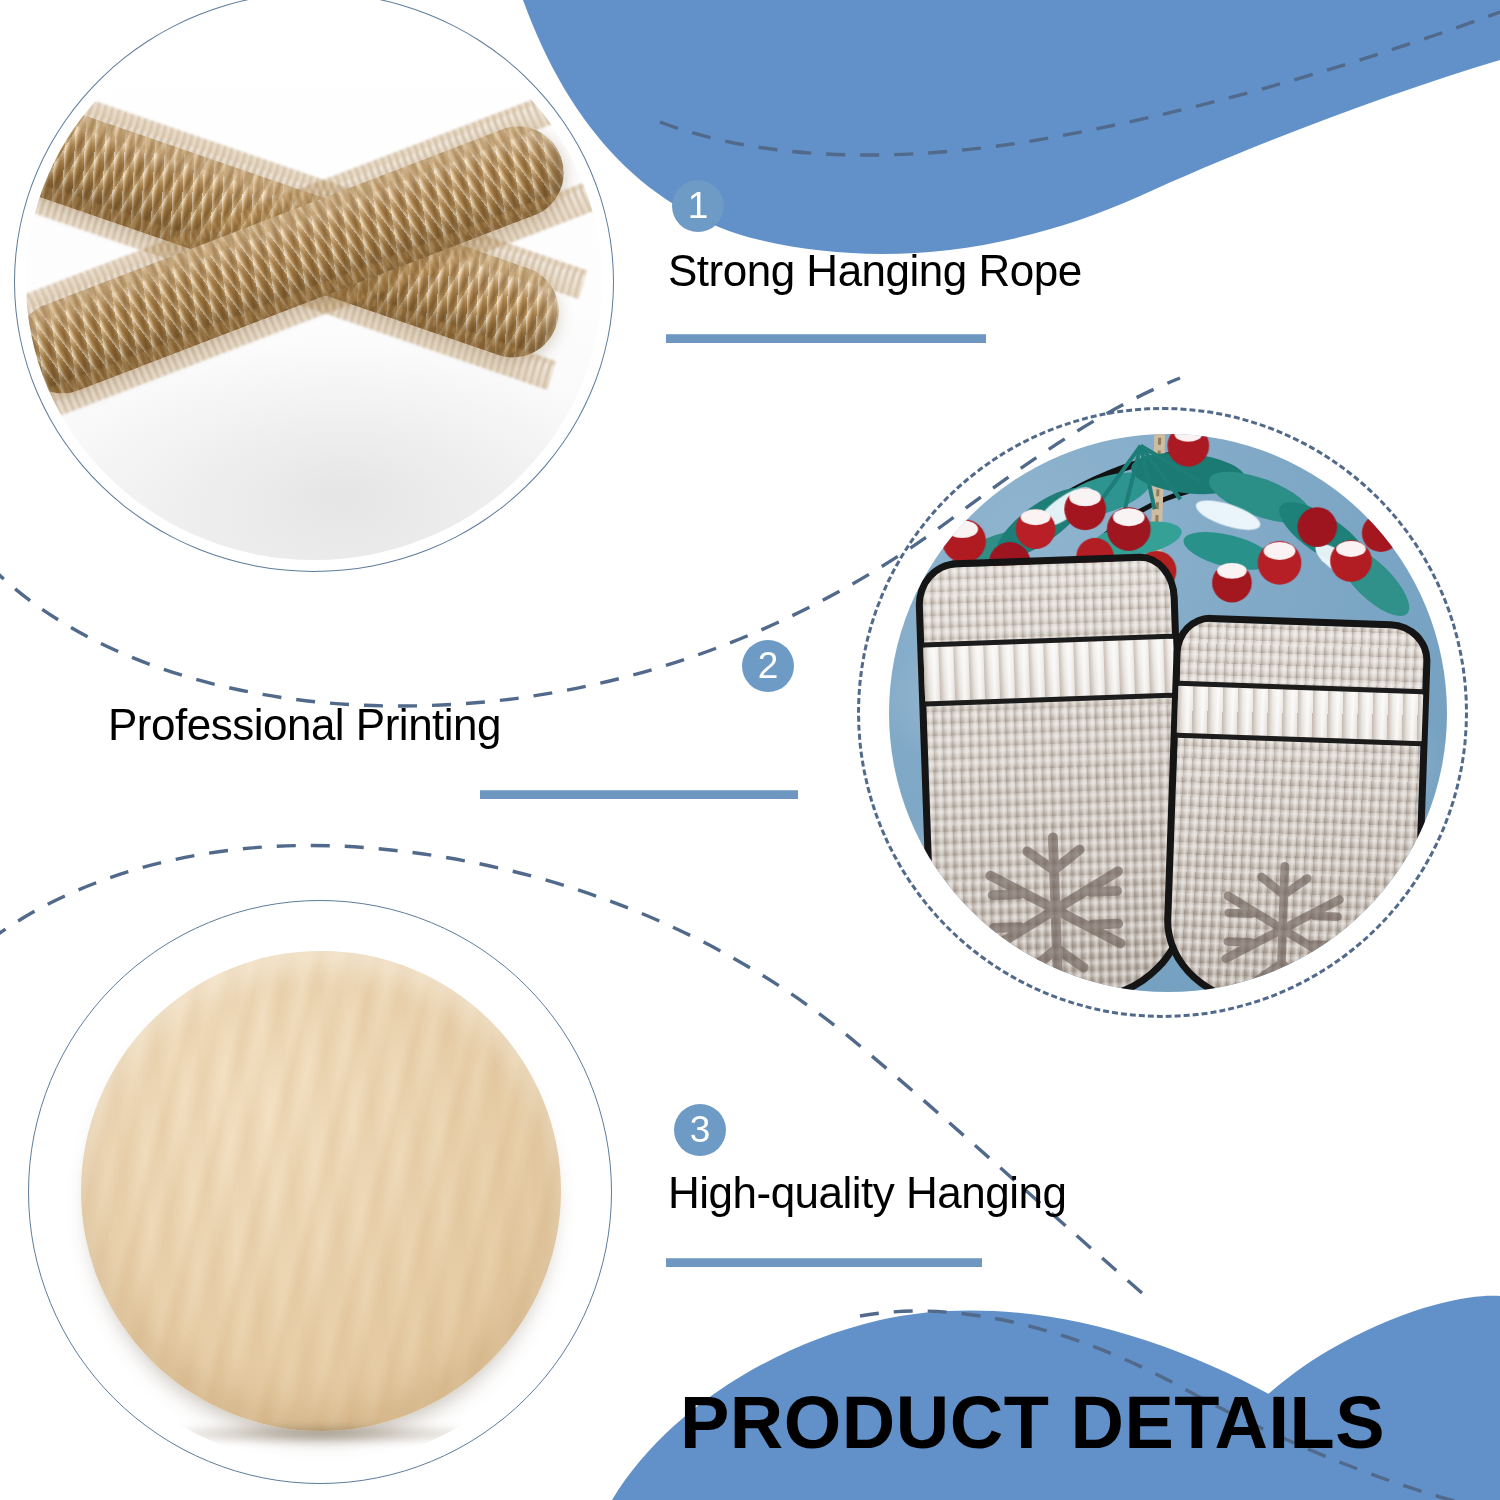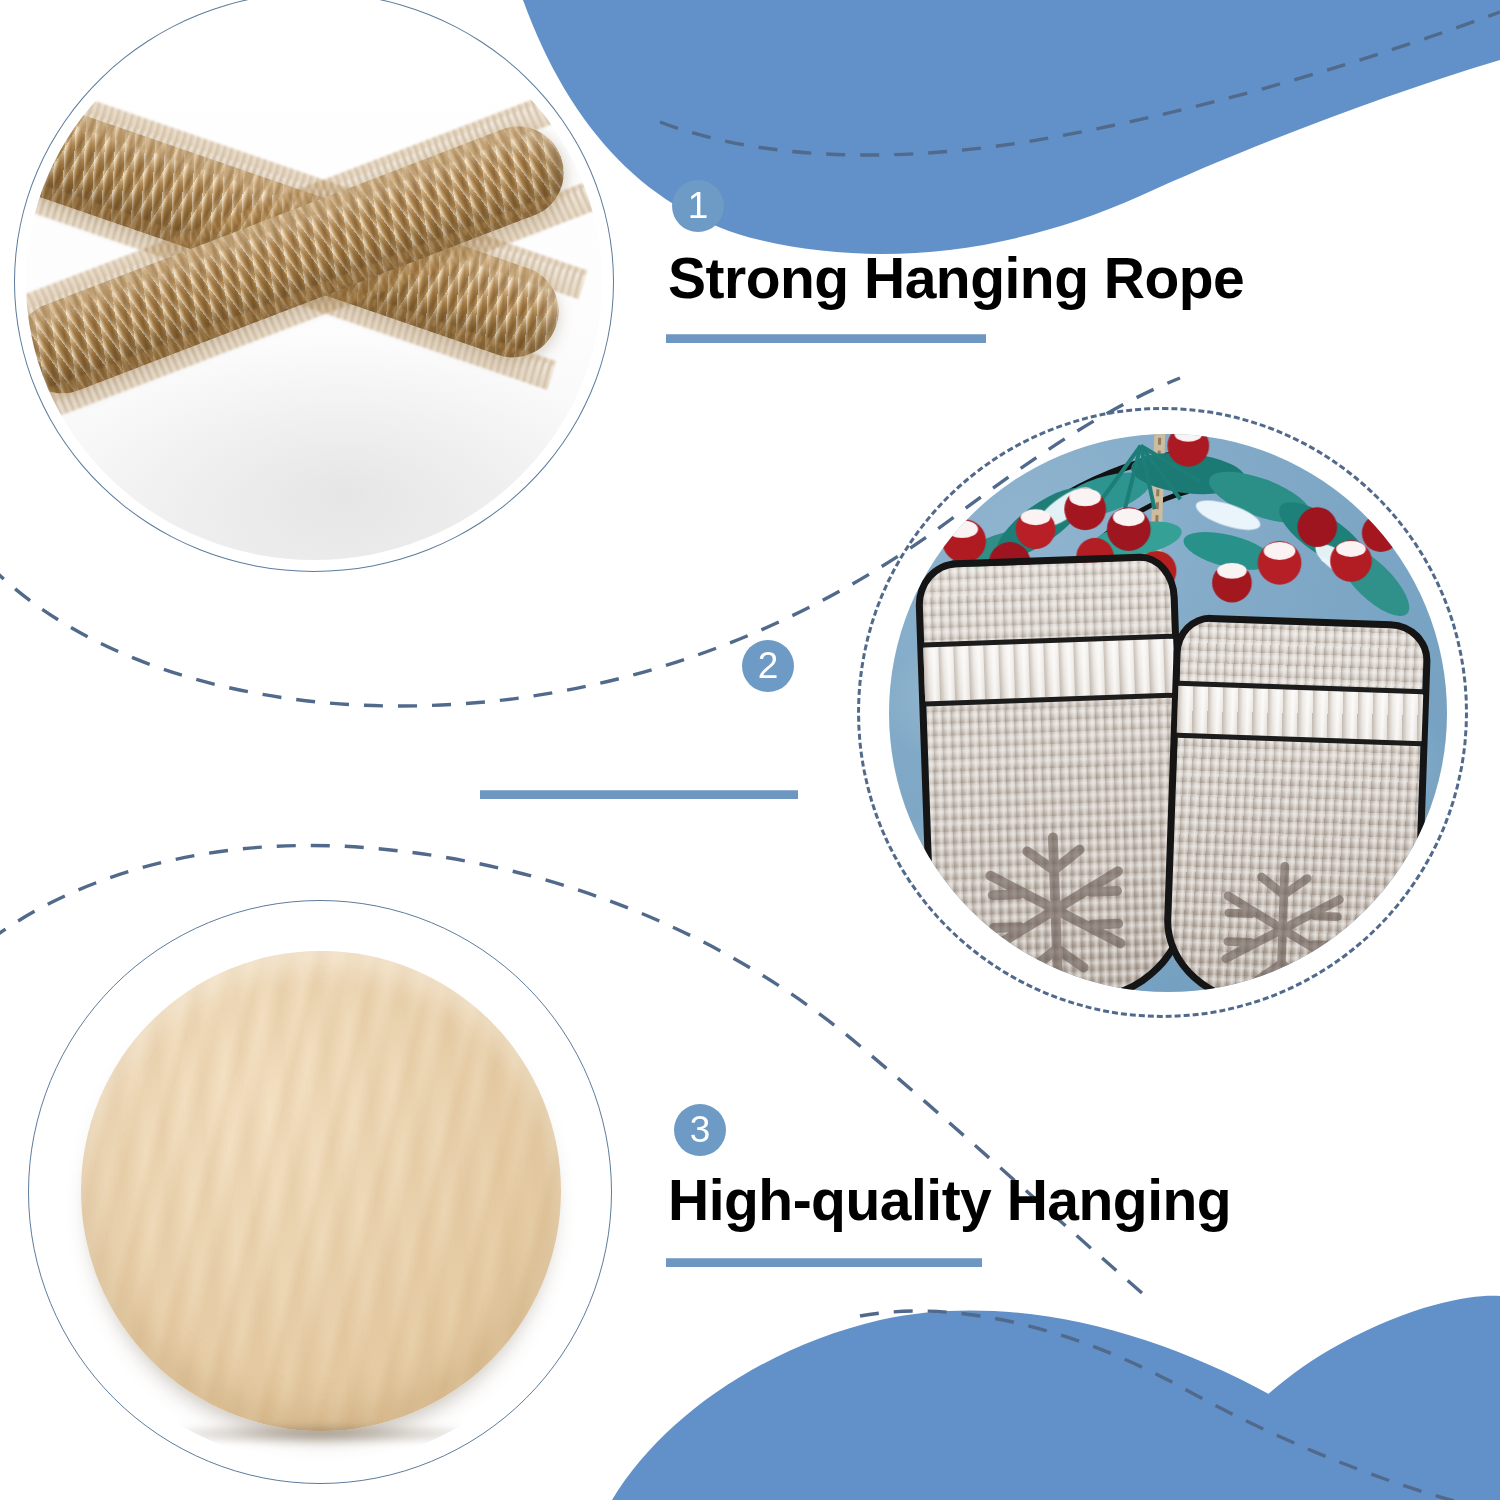--- a/index.html
+++ b/index.html
@@ -200,22 +200,22 @@
     color: #ffffff;
     font-size: 37px;
     font-weight: 400;
     line-height: 52px;
     text-align: center;
     letter-spacing: 0;
   }
   .headline {
     position: absolute;
     color: #000000;
-    font-weight: bold;
-    font-size: 57px;
+    font-weight: normal;
+    font-size: 44px;
     line-height: 1.06;
     white-space: nowrap;
     letter-spacing: -0.5px;
   }
   .rule {
     position: absolute;
     height: 9px;
     background: #6d96c0;
     border-top: 1px solid #8fb0d0;
     box-sizing: border-box;
@@ -363,28 +363,30 @@
               <path d="M72 60 L88 60"></path>
             <path d="M72 40 L88 40"></path>
               <path d="M28 60 L12 60"></path>
           </g>
         </svg>
       </div>
     </div>
   </div>
 
   <div class="badge" style="left:742px; top:640px;">2</div>
+  <div class="headline" style="left:108px; top:702px; text-align:right;">Professional Printing</div>
   <div class="rule" style="left:480px; top:790px; width:318px;"></div>
 
   <div class="ring-thin" style="left:28px; top:900px; width:584px; height:584px;"></div>
   <div class="photo-circle" style="left:48px; top:918px; width:546px; height:546px;">
     <div class="wood-stage">
       <div class="wood-disc"></div>
       <div class="wood-shadow"></div>
     </div>
   </div>
 
   <div class="badge" style="left:674px; top:1104px;">3</div>
   <div class="headline" style="left:668px; top:1170px;">High-quality Hanging</div>
   <div class="rule" style="left:666px; top:1258px; width:316px;"></div>
 
+  <div class="footer-title" style="left:680px; top:1386px;">PRODUCT DETAILS</div>
 
 </div>
 
 </body></html>

